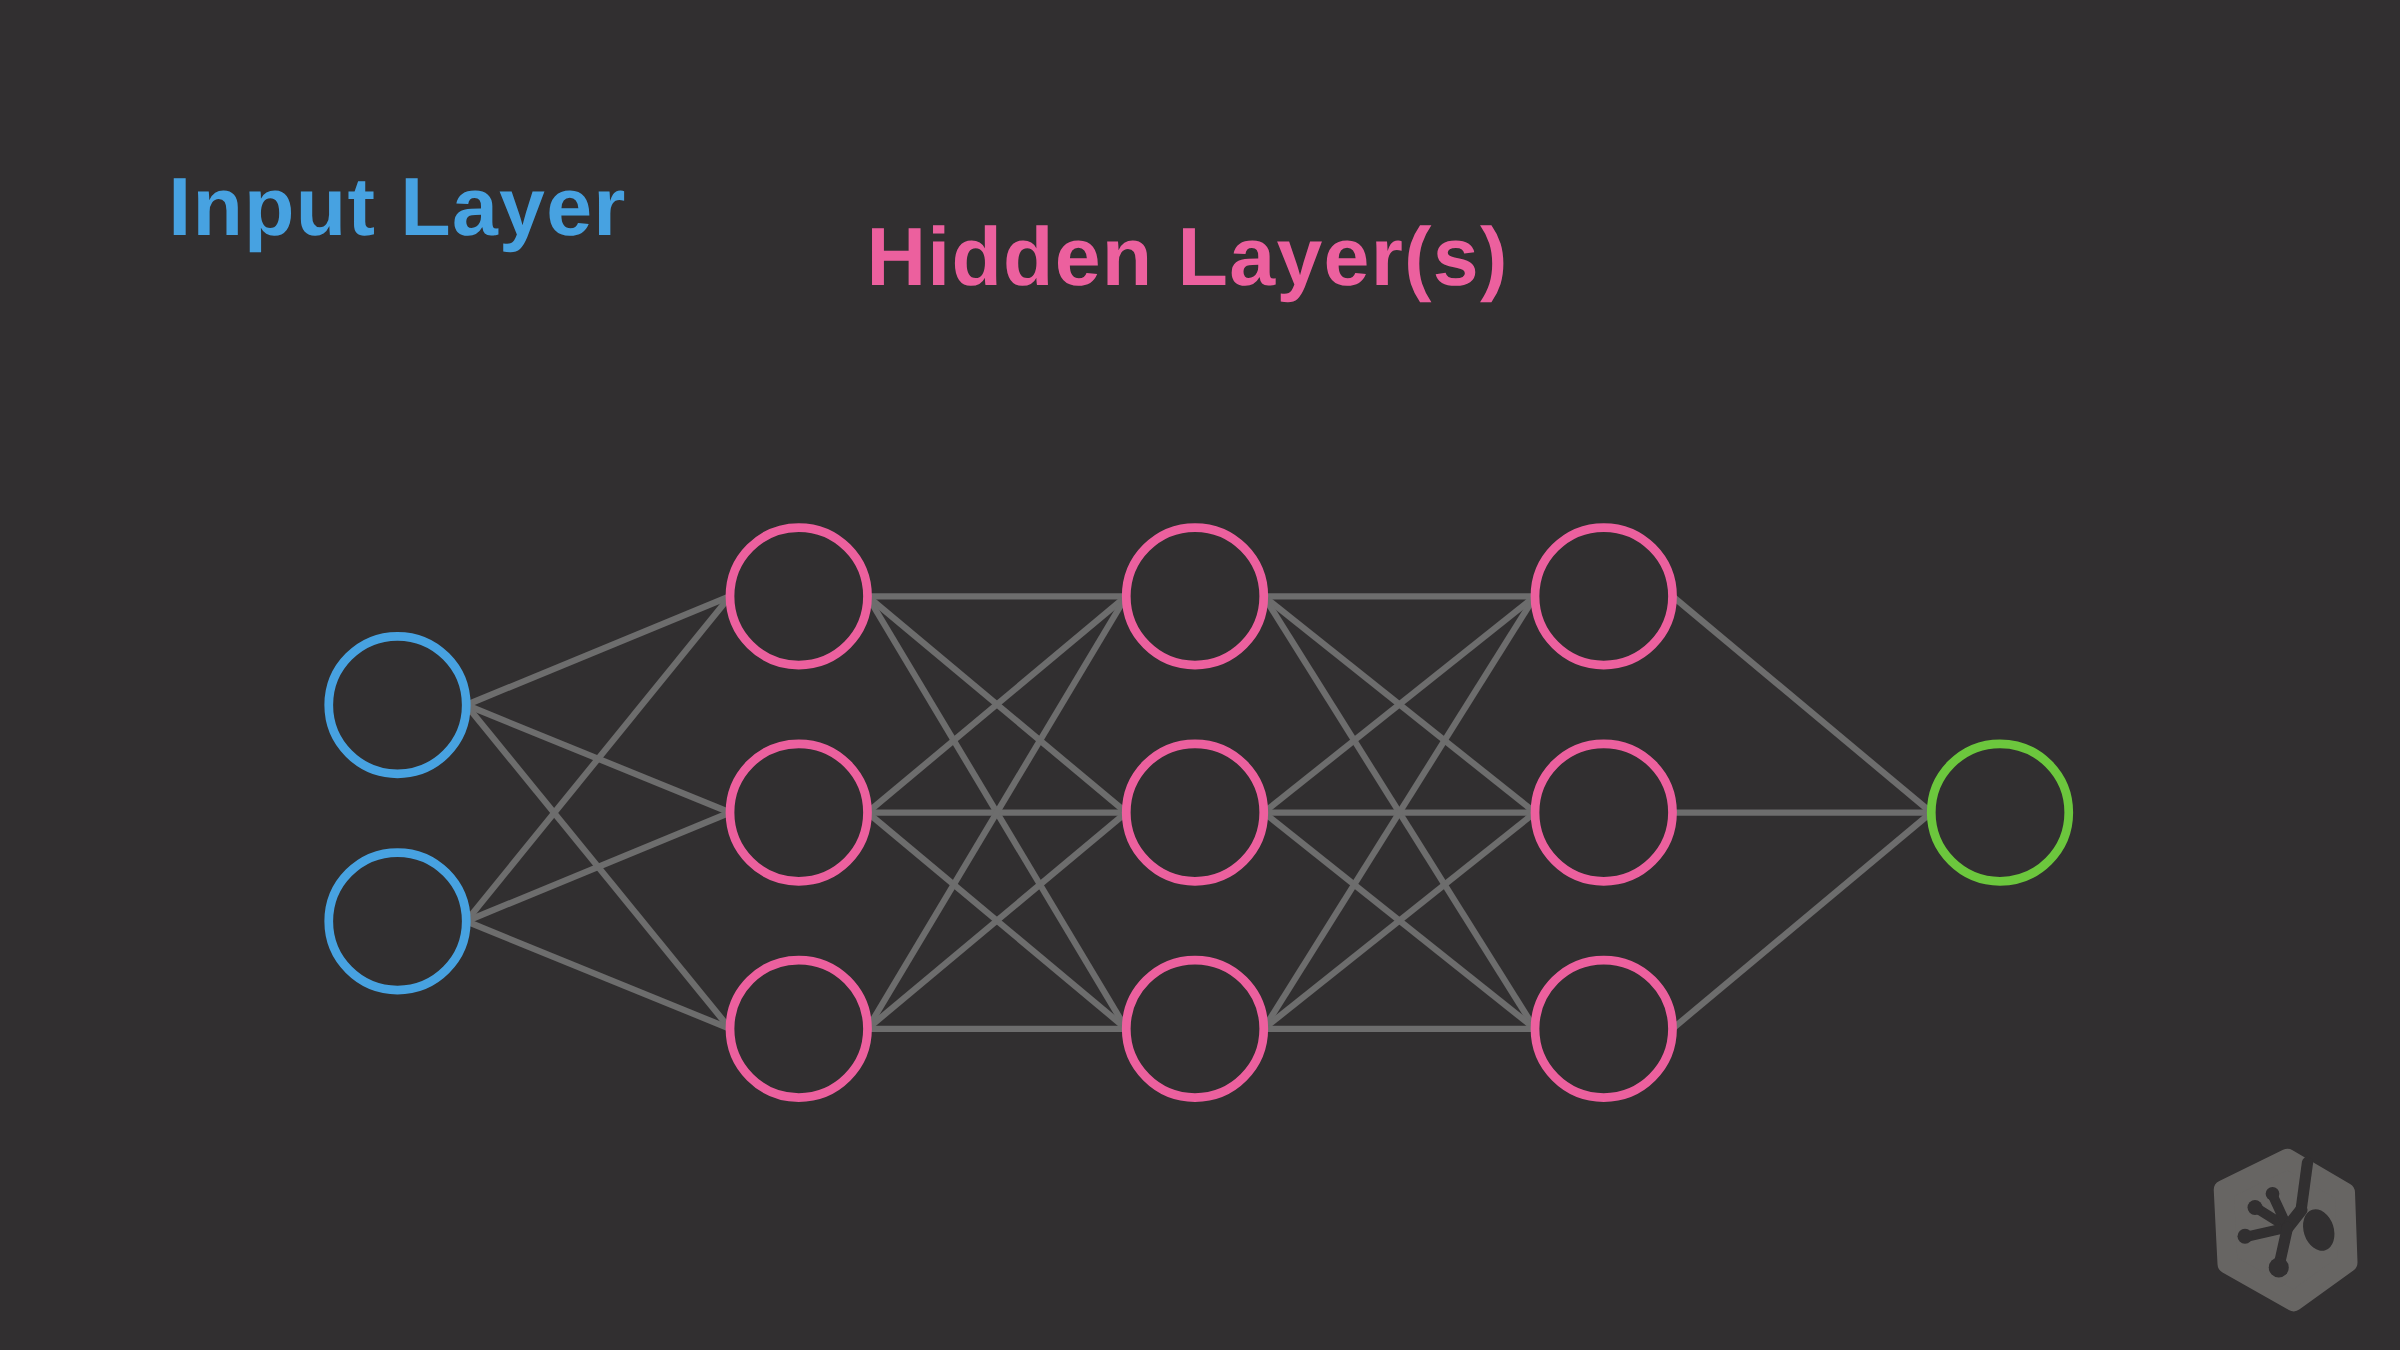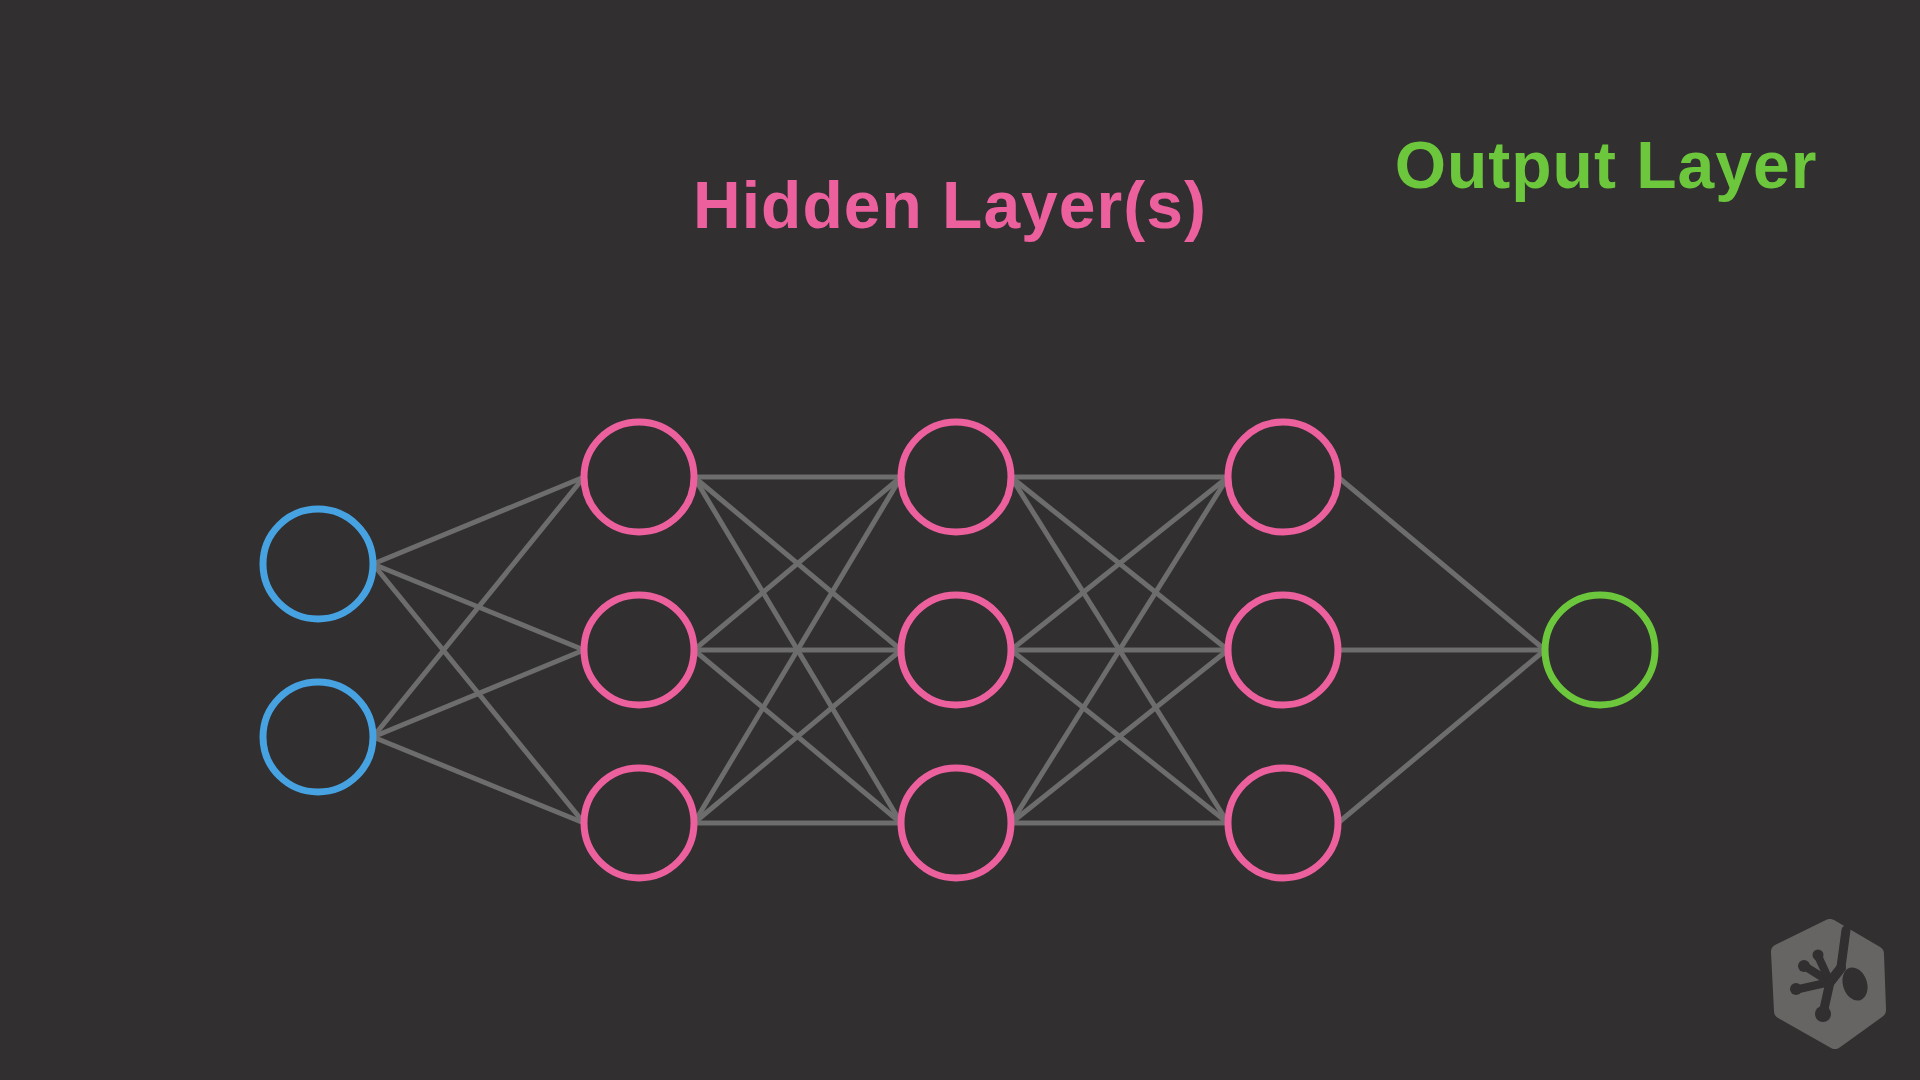--- a/index.html
+++ b/index.html
@@ -38,24 +38,24 @@
     width: 160px;
     height: 160px;
     opacity: 0.96;
   }
 </style>
 </head>
 <body style="background: rgb(49, 47, 48);">
 
 <div class="stage" style="width: 1920px; height: 1080px; background: rgb(49, 47, 48);">
 
+  <div class="layer-label" id="label-input" style="left: 318px; top: 132px; color: rgb(71, 162, 225);">Input Layer</div>
 
   <div class="layer-label" id="label-hidden" style="left: 950px; top: 132px; color: rgb(236, 96, 158); margin-top: 40px;">Hidden Layer(s)</div>
 
-  <div class="layer-label" id="label-output" style="left: 1606px; top: 132px; color: rgb(108, 199, 61);">Output Layer</div>
 
   <svg id="network" width="1920" height="1080" viewBox="0 0 1920 1080">
       <line x1="373" y1="564" x2="584" y2="477" stroke="#6d6d6d" stroke-width="5"></line>
       <line x1="373" y1="564" x2="584" y2="650" stroke="#6d6d6d" stroke-width="5"></line>
       <line x1="373" y1="564" x2="584" y2="823" stroke="#6d6d6d" stroke-width="5"></line>
       <line x1="373" y1="737" x2="584" y2="477" stroke="#6d6d6d" stroke-width="5"></line>
       <line x1="373" y1="737" x2="584" y2="650" stroke="#6d6d6d" stroke-width="5"></line>
       <line x1="373" y1="737" x2="584" y2="823" stroke="#6d6d6d" stroke-width="5"></line>
       <line x1="694" y1="477" x2="901" y2="477" stroke="#6d6d6d" stroke-width="5"></line>
       <line x1="694" y1="477" x2="901" y2="650" stroke="#6d6d6d" stroke-width="5"></line>

